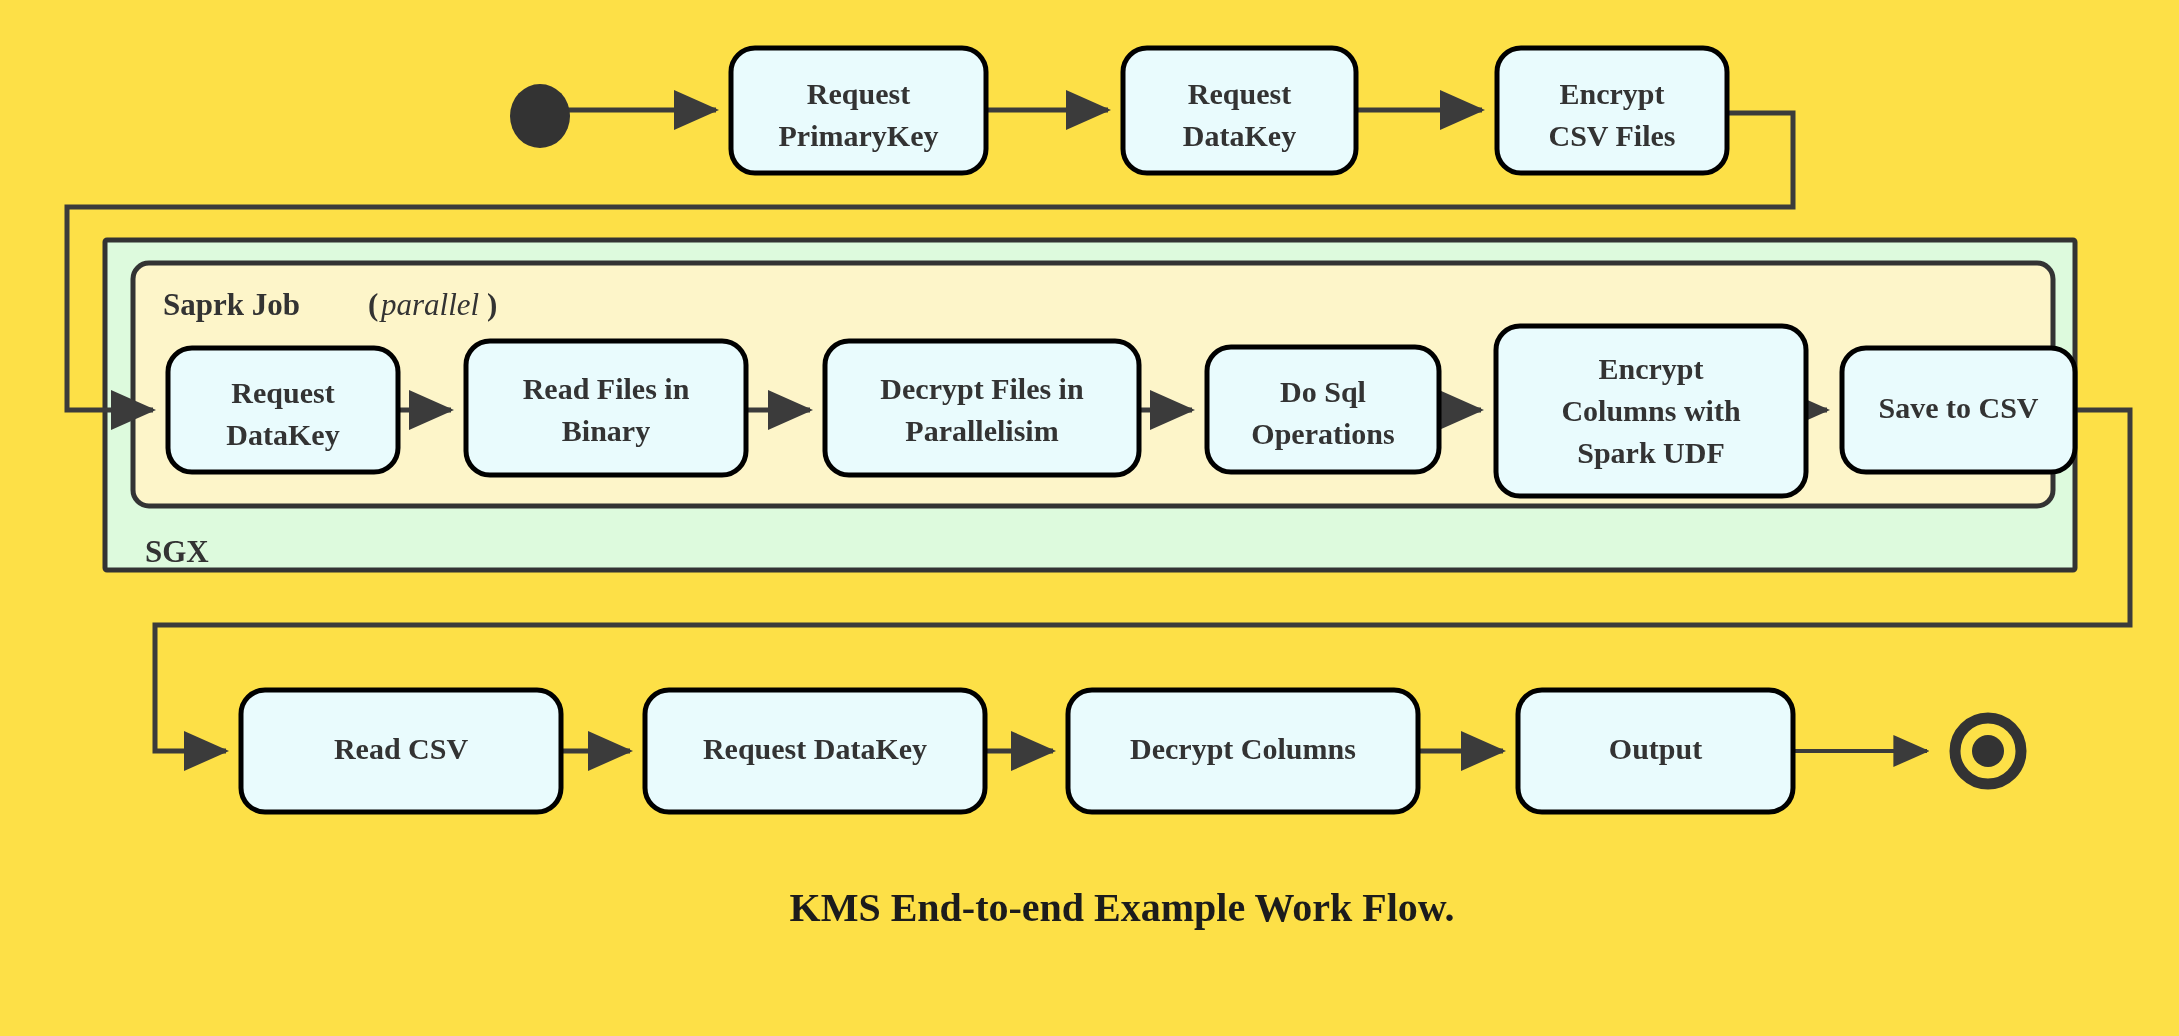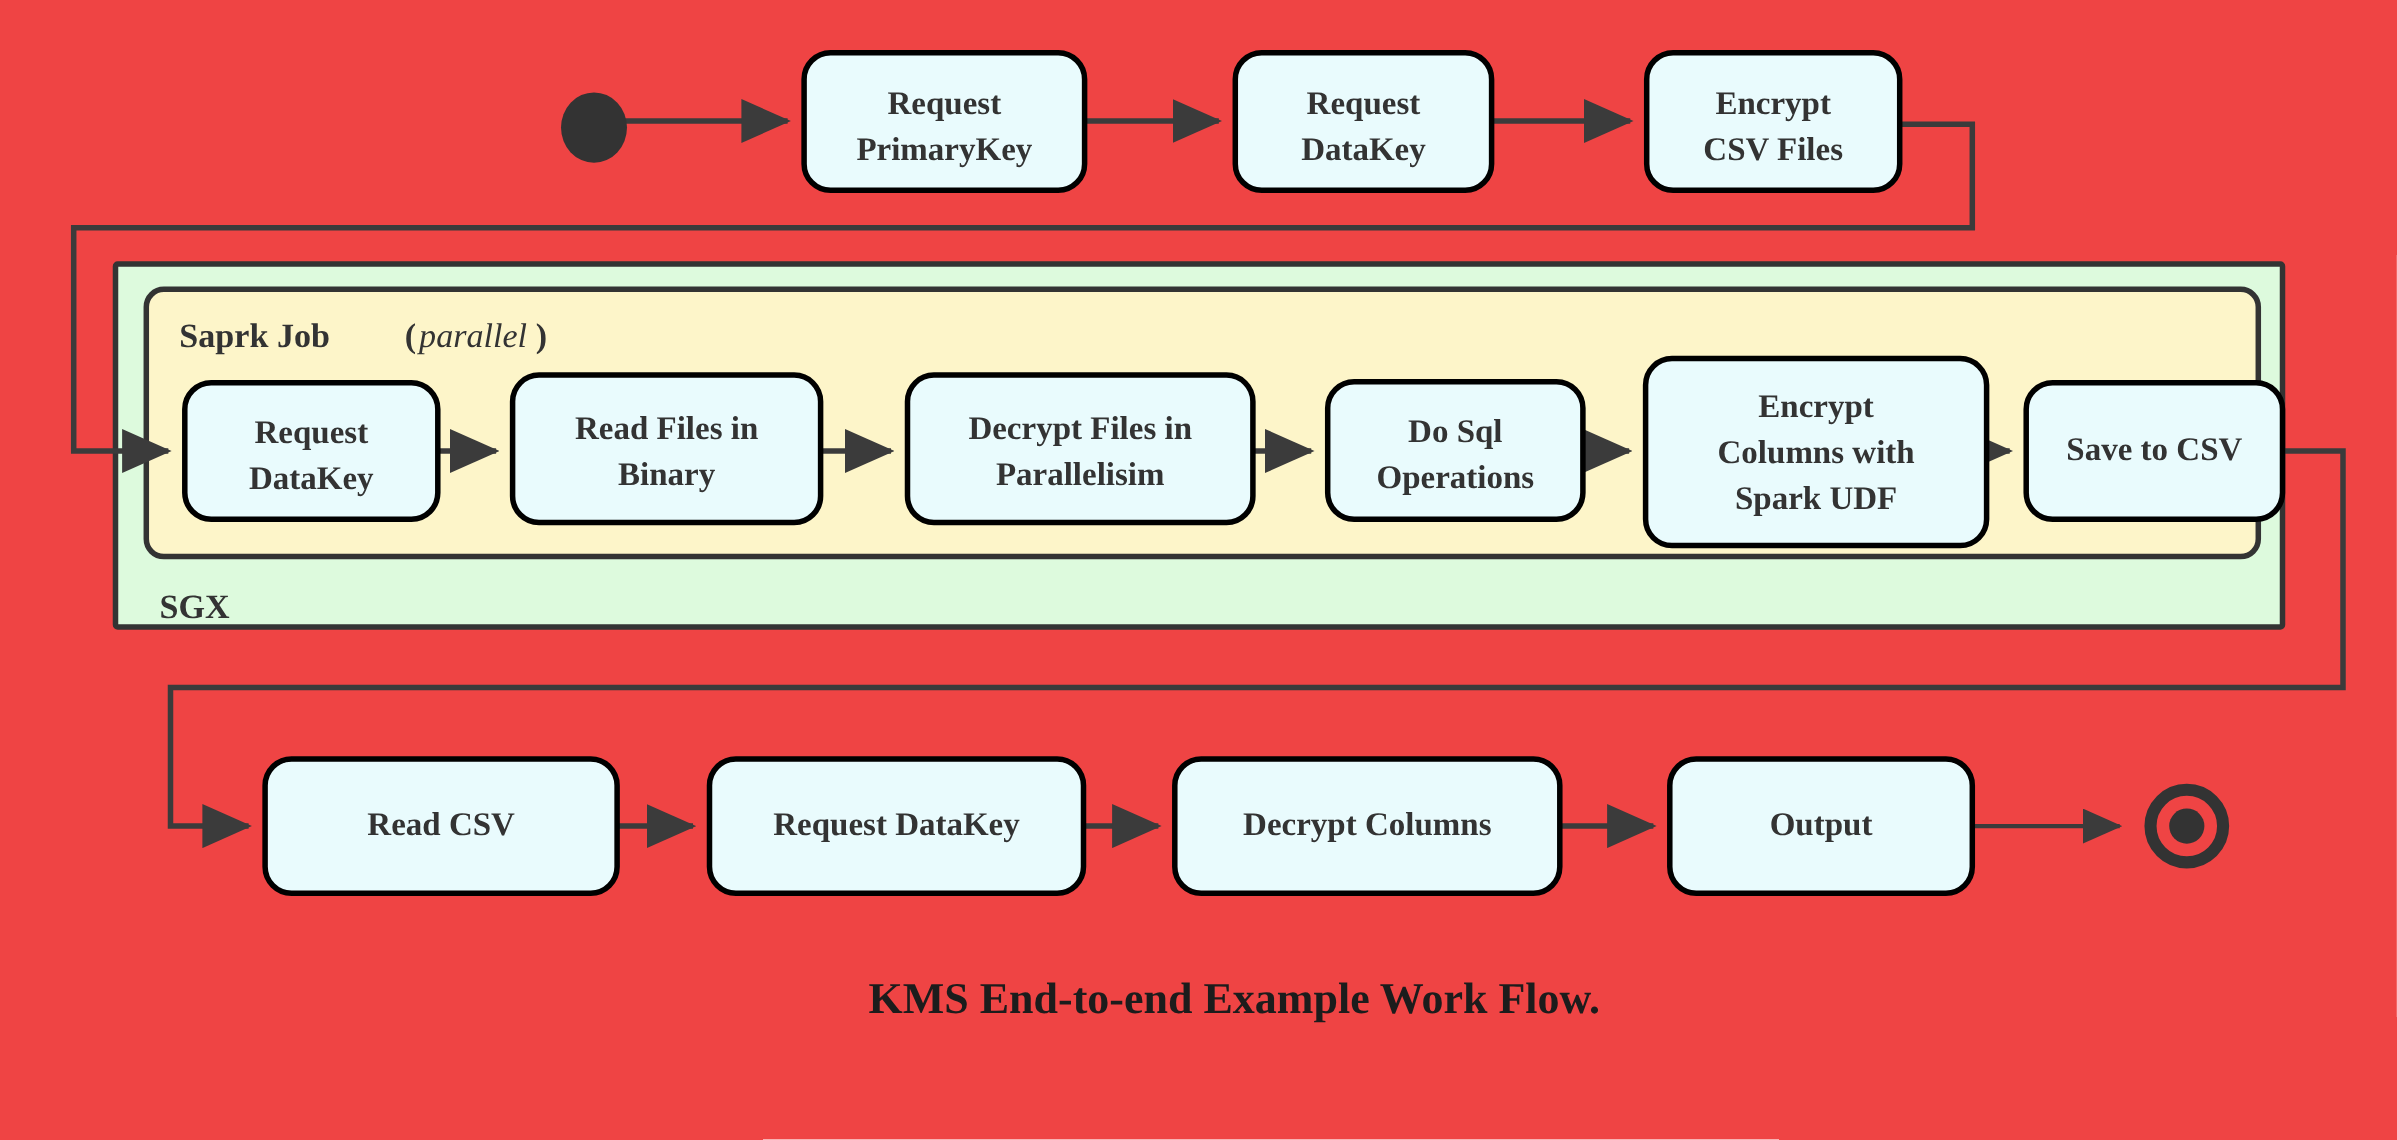--- a/index.html
+++ b/index.html
@@ -7,21 +7,21 @@
     padding: 0;
     background: #ffffff;
   }
   body {
     font-family: "Liberation Serif", "DejaVu Serif", serif;
   }
   #diagram-root {
     position: relative;
     width: 2179px;
     height: 1036px;
-    background: #ef4444;
+    background: #fde047;
     overflow: hidden;
   }
   svg.canvas {
     position: absolute;
     left: 0;
     top: 0;
     width: 2179px;
     height: 1036px;
   }
   .node-label {

